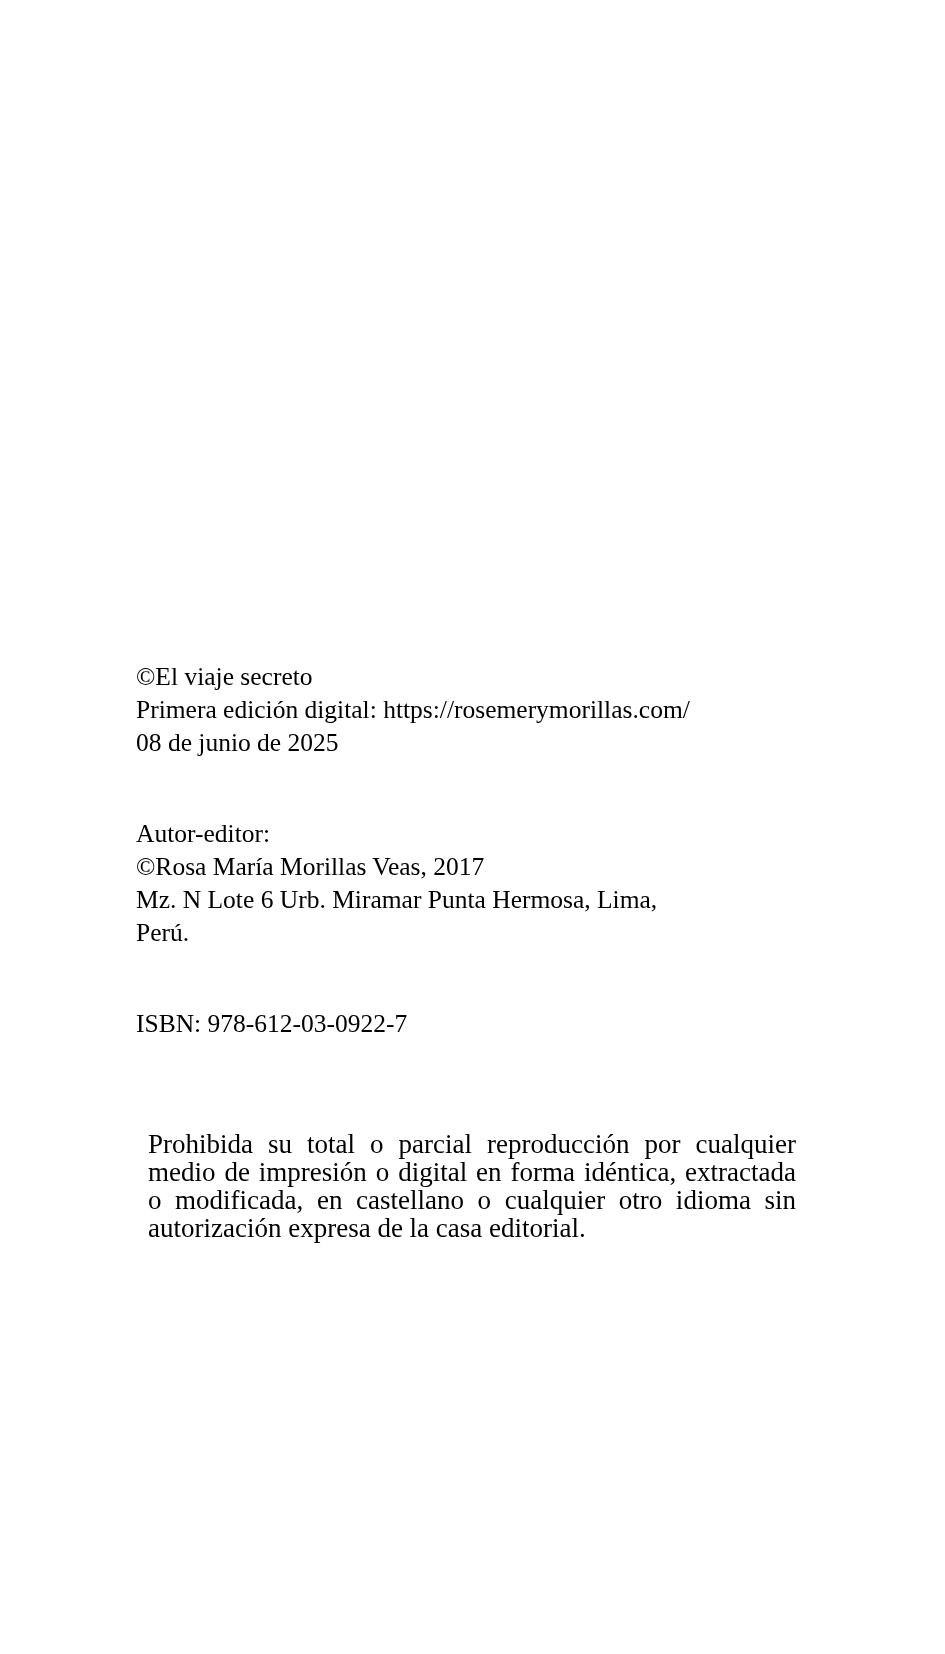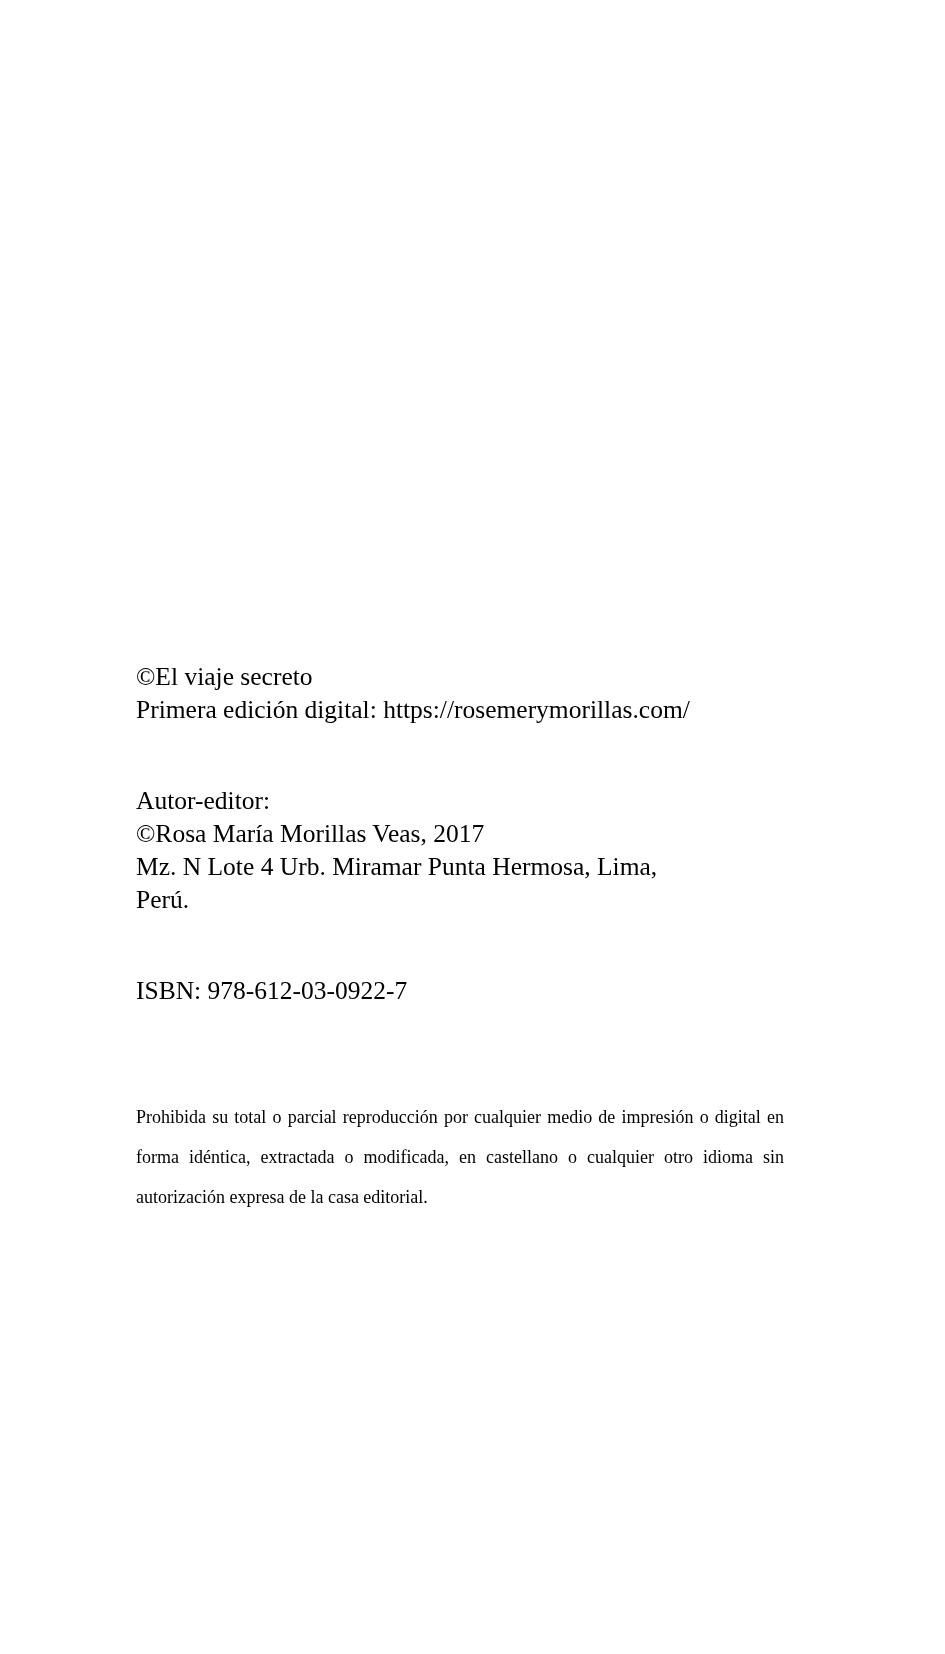--- a/index.html
+++ b/index.html
@@ -35,42 +35,44 @@
   }
   .block .line {
     white-space: pre-wrap;
   }
   .gap-sm { height: 58px; }
   .gap-md { height: 58px; }
   .gap-lg { height: 90px; }
   .justified {
     text-align: justify;
     text-align-last: left;
-    font-size: 18px;
-    line-height: 40px;
+    font-size: 27px;
+    line-height: 28px;
     width: 648px;
+    margin-left: 12px;
   }
 </style>
 </head>
 <body>
 
 <div class="page">
   <div class="content">
 
     <div class="block">
       <div class="line">©El viaje secreto</div>
       <div class="line">Primera edición digital: https://rosemerymorillas.com/</div>
+      <div class="line">08 de junio de 2025</div>
     </div>
 
     <div class="gap-sm"></div>
 
     <div class="block">
       <div class="line">Autor-editor:</div>
       <div class="line">©Rosa María Morillas Veas, 2017</div>
-      <div class="line">Mz. N Lote 4 Urb. Miramar Punta Hermosa, Lima,</div>
+      <div class="line">Mz. N Lote 6 Urb. Miramar Punta Hermosa, Lima,</div>
       <div class="line">Perú.</div>
     </div>
 
     <div class="gap-md"></div>
 
     <div class="block">
       <div class="line">ISBN: 978-612-03-0922-7</div>
     </div>
 
     <div class="gap-lg"></div>

